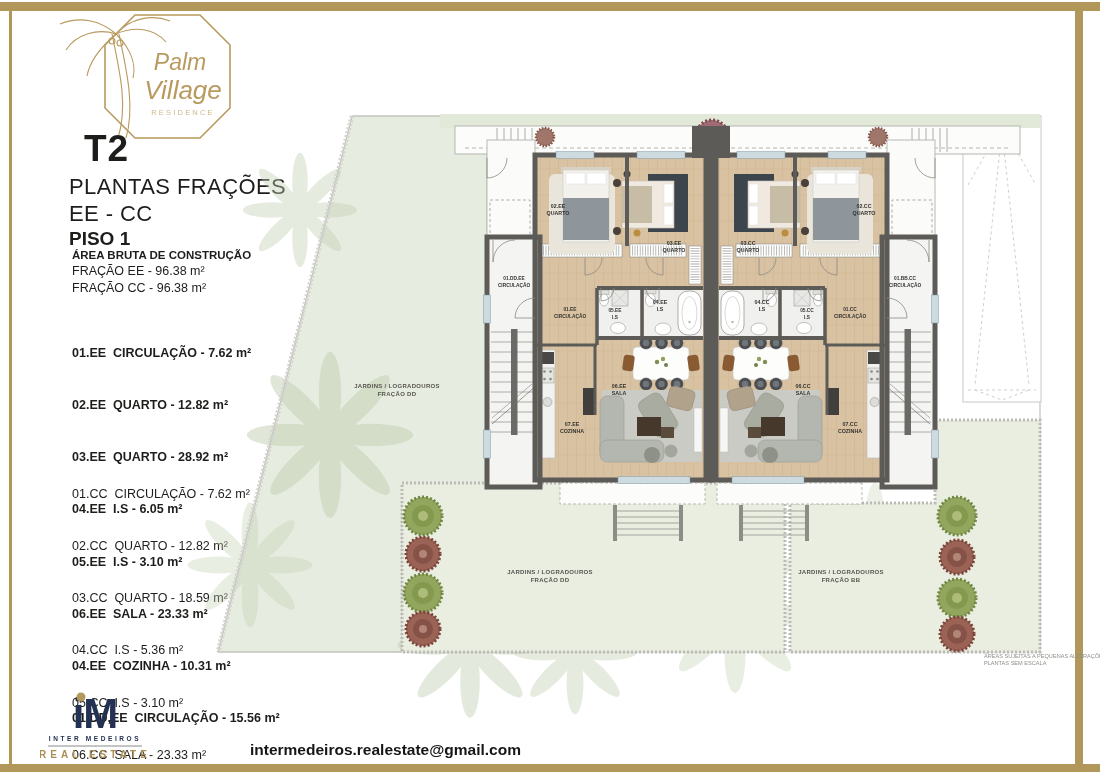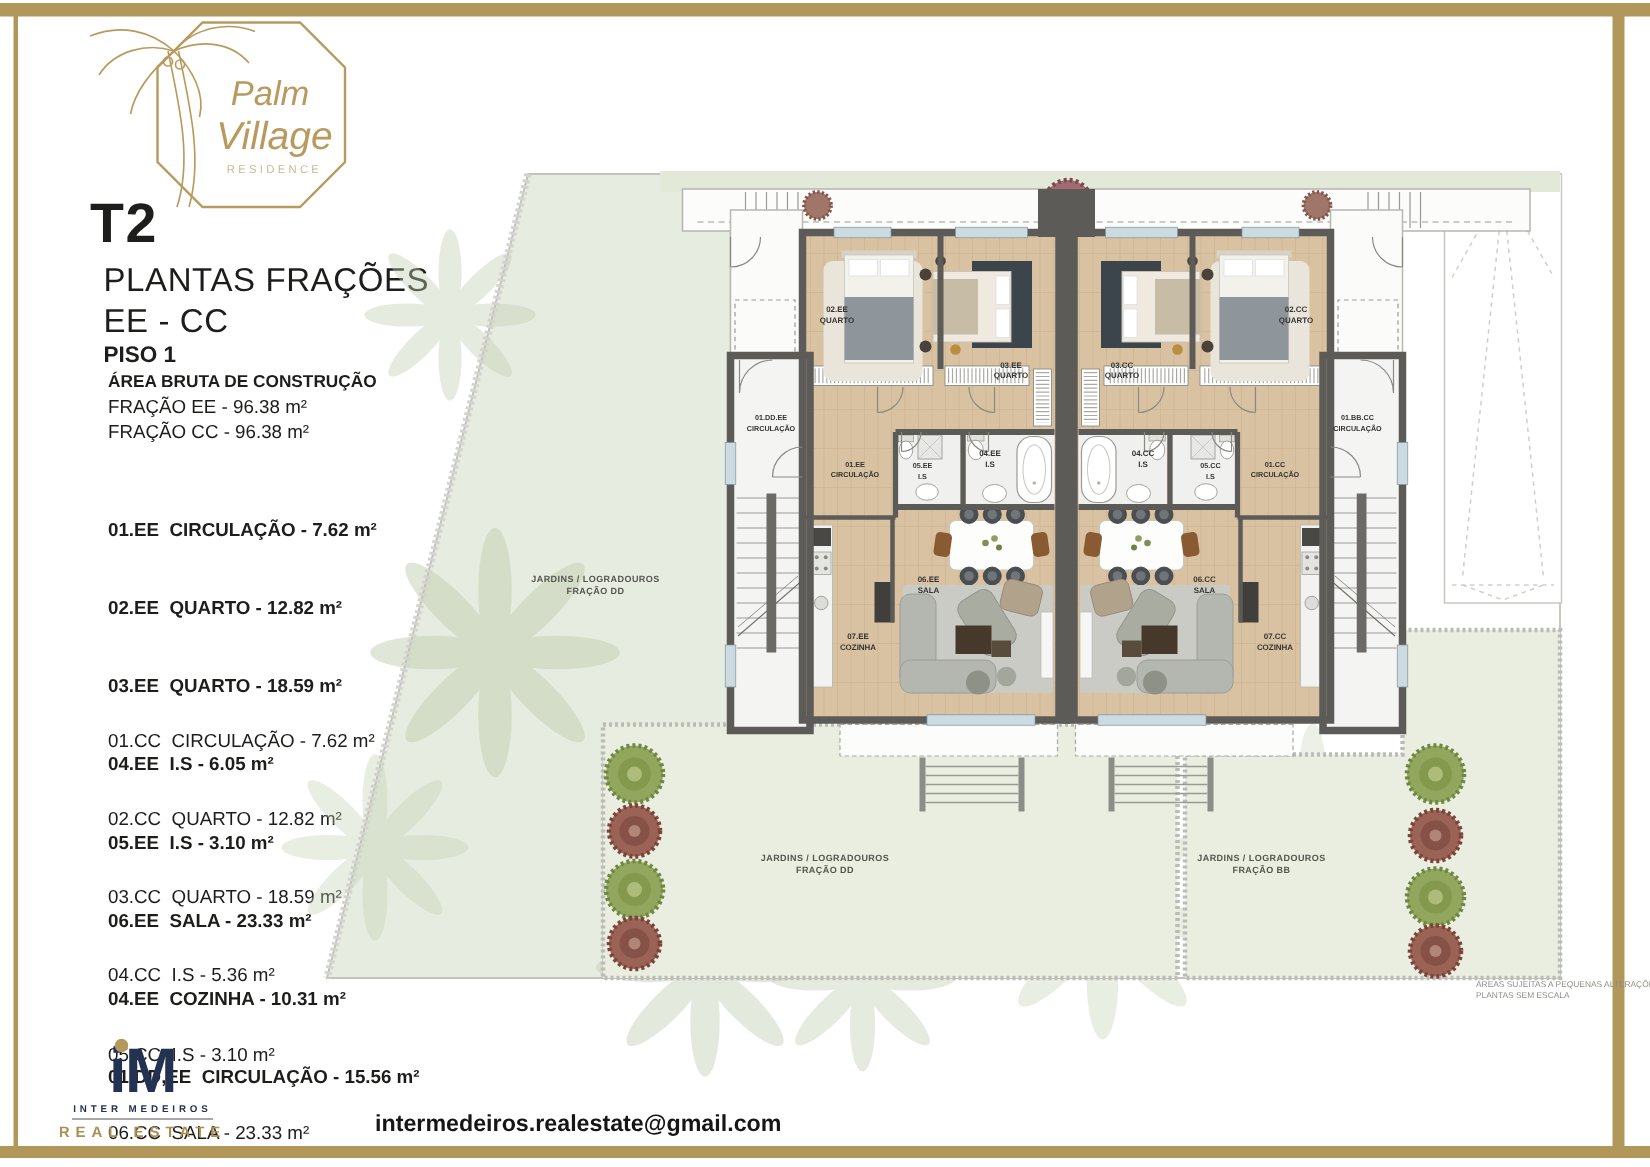--- a/index.html
+++ b/index.html
@@ -2,23 +2,23 @@
 <html><head>
 <meta charset="utf-8">
 <style>
   html,body{margin:0;padding:0;}
   body{width:1100px;height:778px;position:relative;background:#fff;overflow:hidden;
        font-family:"Liberation Sans",sans-serif;color:#1d1d1b;}
   .abs{position:absolute;}
   
   .bar{position:absolute;background:#b2975b;}
   
-  .t2{left:60px;top:128px;font-size:37px;font-weight:700;letter-spacing:1px;}
+  .t2{left:84px;top:128px;font-size:37px;font-weight:700;letter-spacing:1px;}
   .big{left:69px;font-size:22px;font-weight:500;letter-spacing:.4px;}
-  .piso{left:69px;top:228px;font-size:15px;font-weight:700;}
+  .piso{left:69px;top:228px;font-size:19px;font-weight:700;}
   .areahead{left:72px;top:249px;font-size:11.5px;font-weight:600;}
   .frac{left:72px;font-size:12.5px;font-weight:500;white-space:pre;}
   .rlist{left:72px;font-size:12.5px;font-weight:500;line-height:17.4px;white-space:pre;}
   
   svg text{font-family:"Liberation Sans",sans-serif;}
   .wall{stroke:#5c5b57;fill:none;}
   .marble{fill:#f4f4f2;}
   .win{fill:#cddbe0;stroke:#7f98a3;stroke-width:.5;}
   .arc{stroke:#8a8a85;stroke-width:.8;fill:none;}
   .lbl{font-size:5.3px;font-weight:700;fill:#33332f;text-anchor:middle;}
@@ -60,21 +60,21 @@
 <div class="abs big" style="top:174px;">PLANTAS FRAÇÕES</div>
 <div class="abs big" style="top:201px;">EE - CC</div>
 <div class="abs piso">PISO 1</div>
 <div class="abs areahead">ÁREA BRUTA DE CONSTRUÇÃO</div>
 <div class="abs frac" style="top:264px;">FRAÇÃO EE - 96.38 m²</div>
 <div class="abs frac" style="top:281px;">FRAÇÃO CC - 96.38 m²</div>
 
 <div class="abs rlist" style="top:310px;font-weight:bold;">
   <div>01.EE  CIRCULAÇÃO - 7.62 m²</div>
   <div>02.EE  QUARTO - 12.82 m²</div>
-  <div>03.EE  QUARTO - 18.59 m²</div>
+  <div>03.EE  QUARTO - 28.92 m²</div>
   <div>04.EE  I.S - 6.05 m²</div>
   <div>05.EE  I.S - 3.10 m²</div>
   <div>06.EE  SALA - 23.33 m²</div>
   <div>04.EE  COZINHA - 10.31 m²</div>
   <div>01.DD,EE  CIRCULAÇÃO - 15.56 m²</div>
 </div>
 
 <div class="abs rlist" style="top:451px;">
   <div>01.CC  CIRCULAÇÃO - 7.62 m²</div>
   <div>02.CC  QUARTO - 12.82 m²</div>

